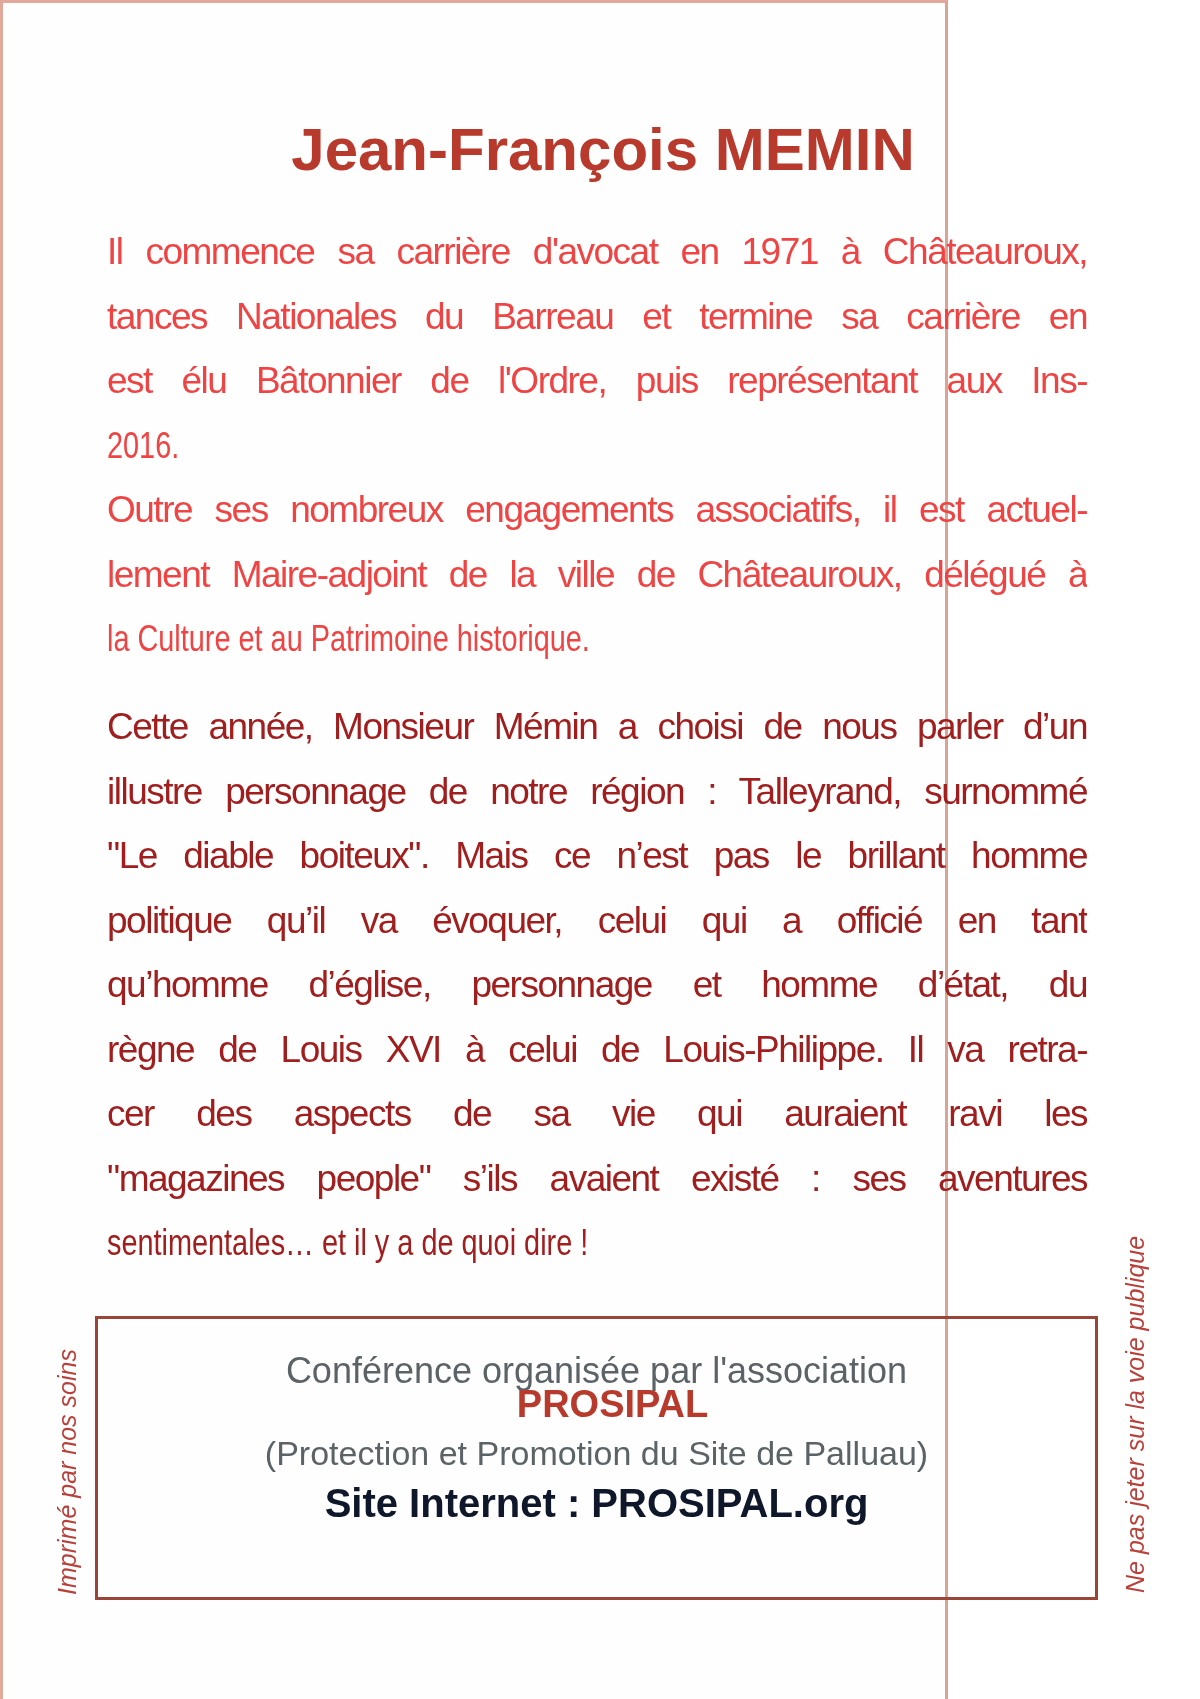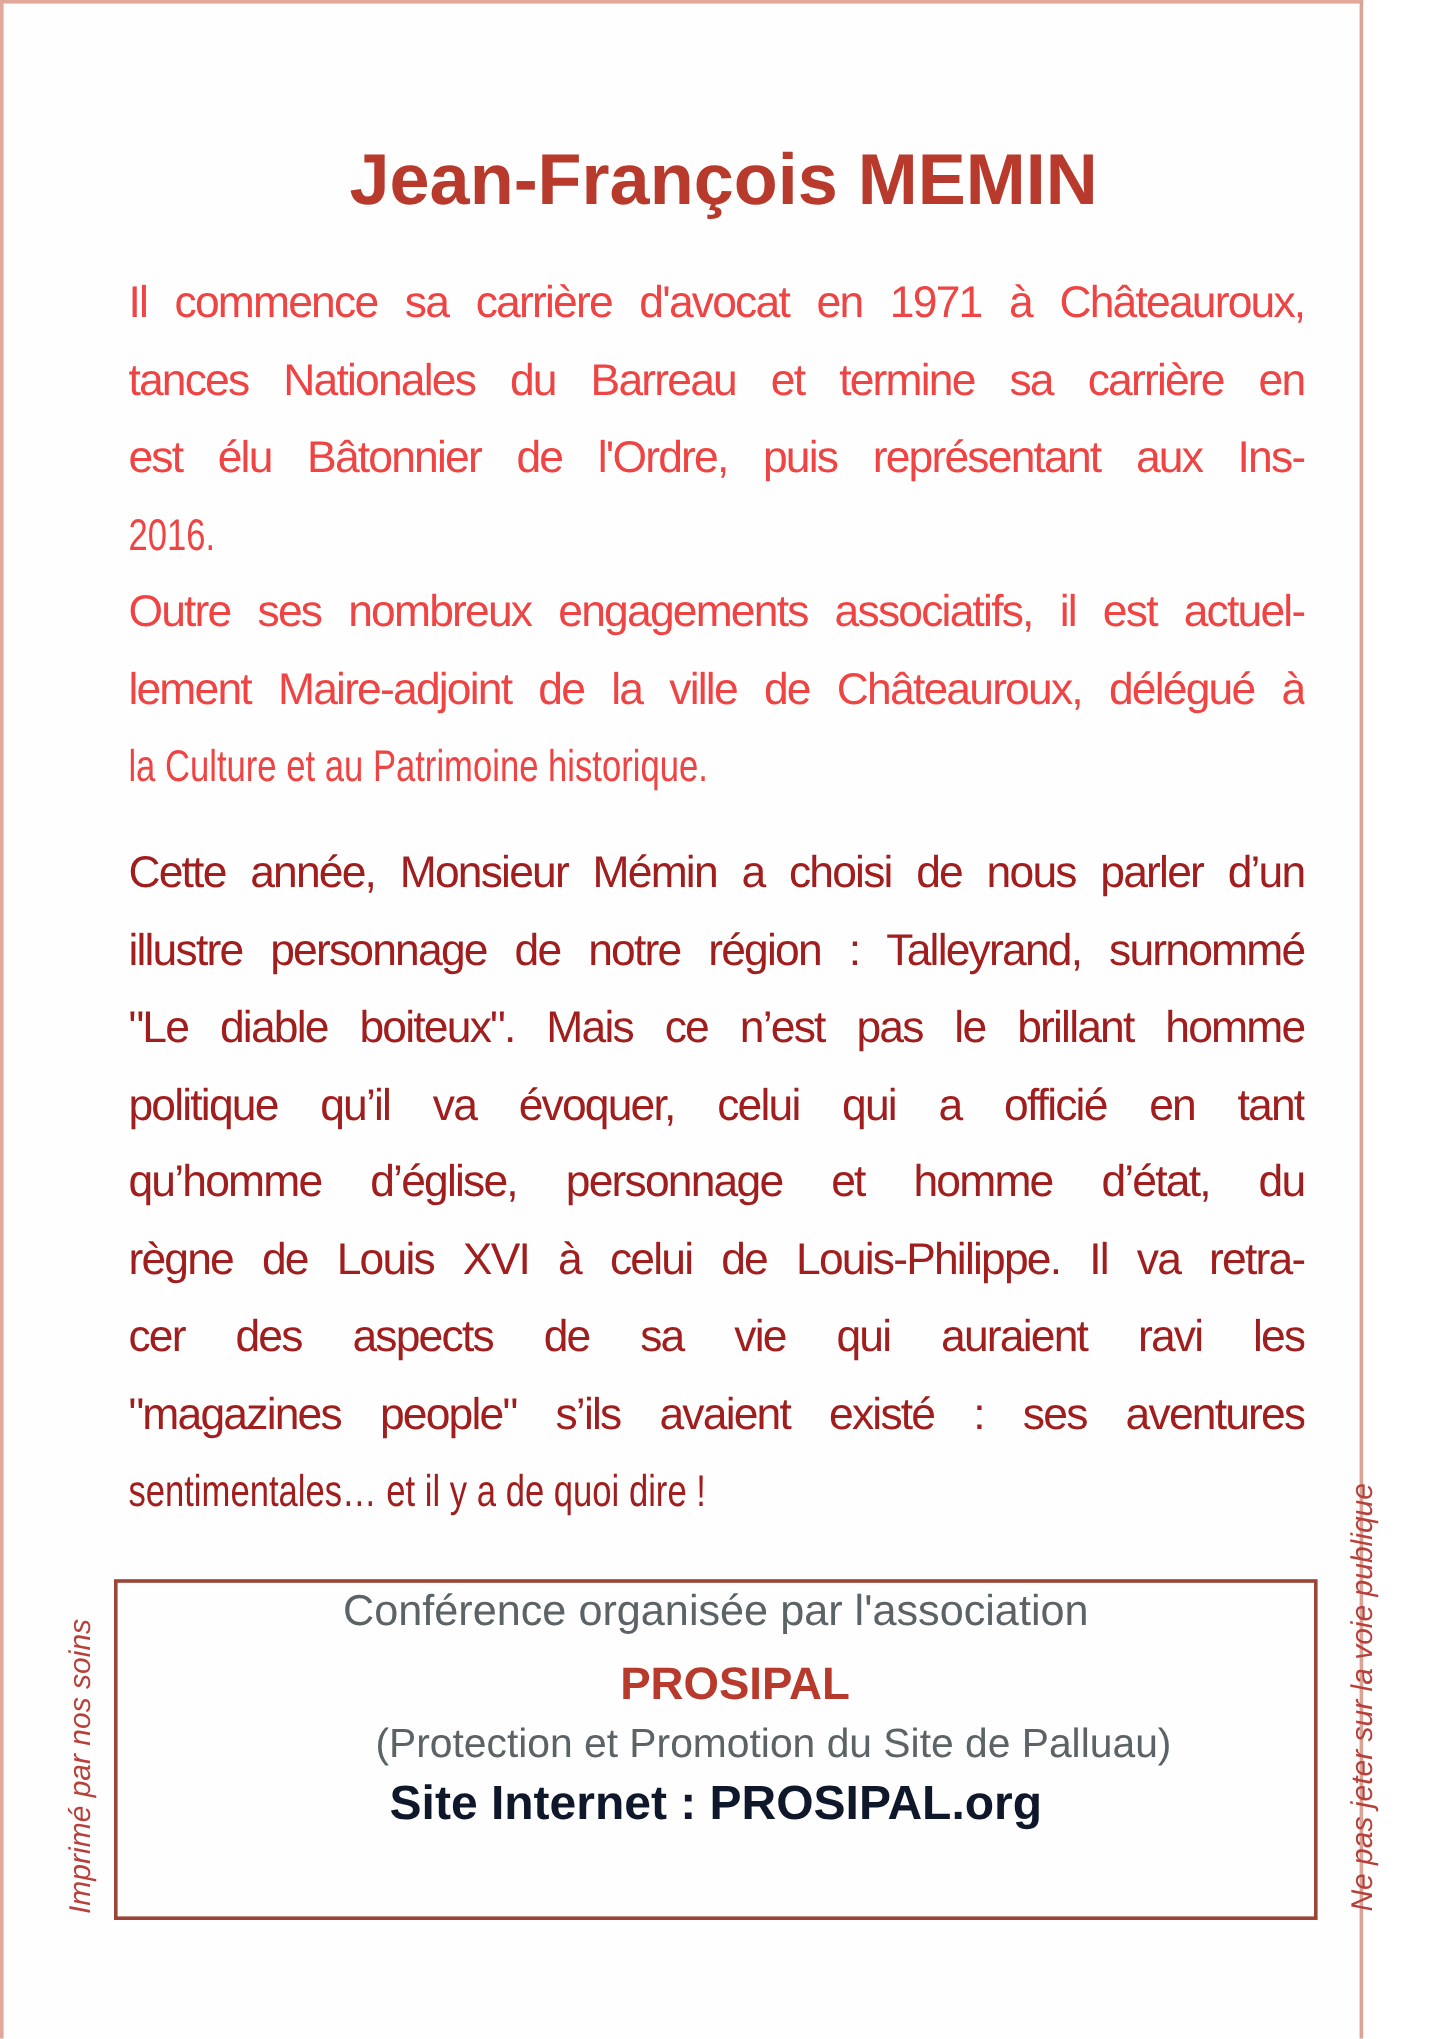--- a/index.html
+++ b/index.html
@@ -1,18 +1,18 @@
 <!DOCTYPE html>
 <html><head>
 <meta charset="utf-8">
 <style>
   html, body { margin: 0; padding: 0; background: #ffffff; }
   body { width: 1200px; height: 1699px; position: relative; overflow: hidden; }
   .page {
-    position: absolute; left: 0; top: 0; width: 1136px; height: 1699px;
+    position: absolute; left: 0; top: 0; width: 948px; height: 1699px;
     box-sizing: border-box;
     border-top: 3px solid #e2a99a; border-left: 3px solid #e2a99a; border-right: 3px solid #d9a496;
     background: #fffefe;
   }
   .title {
     position: absolute; left: 0; top: 112px; width: 1200px; text-align: center;
     font-family: "Liberation Sans", sans-serif; font-weight: bold;
     font-size: 60px; color: #b83a2c; letter-spacing: 0px; line-height: 70px;
   }
   .para {
@@ -27,23 +27,23 @@
   .line.just { text-align: justify; text-align-last: justify; white-space: normal; overflow: hidden; }
   .gray { color: #ef4444; }
   .red { color: #a01e1e; }
   .p1 { top: 217px; }
   .p2 { top: 692px; }
   .box {
     position: absolute; left: 92px; top: 1313px; width: 1003px; height: 284px;
     box-sizing: border-box; border: 3px solid #9a4538;
     text-align: center; font-family: "Liberation Sans", sans-serif;
   }
-  .box .l1 { position: absolute; top: 2px; left: 0; width: 100%; font-size: 36px; color: #5b6367; }
+  .box .l1 { position: absolute; top: 31px; left: 0; width: 100%; font-size: 36px; color: #5b6367; }
   .box .l2 { position: absolute; top: 64px; left: 0; width: 100%; font-size: 38px; font-weight: bold; color: #b83a2c; padding-left: 16px; }
-  .box .l3 { position: absolute; top: 115px; left: 0; width: 100%; font-size: 34px; color: #5b6367; padding-left: 48px; }
+  .box .l3 { position: absolute; top: 115px; left: 0; width: 100%; font-size: 34px; color: #5b6367; }
   .box .l4 { position: absolute; top: 162px; left: 0; width: 100%; font-size: 40px; font-weight: bold; color: #0f172a; }
   .box .l5 { position: absolute; top: 214px; left: 0; width: 100%; font-size: 34px; font-style: italic; color: #5b6367; }
   .vert {
     position: absolute; font-family: "Liberation Sans", sans-serif; font-style: italic;
     font-size: 25px; color: #b8403a; white-space: nowrap;
     transform: rotate(-90deg); transform-origin: left top;
   }
   .vert-left { left: 50px; top: 1592px; }
   .vert-right { left: 1118px; top: 1590px; }
 </style>

